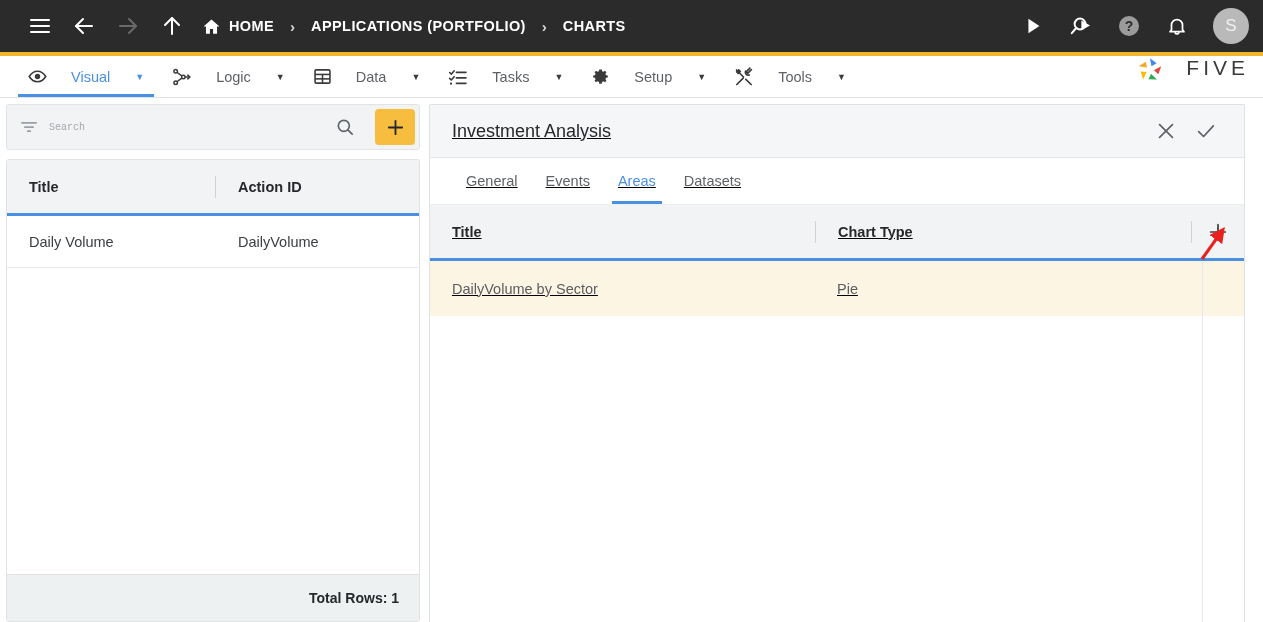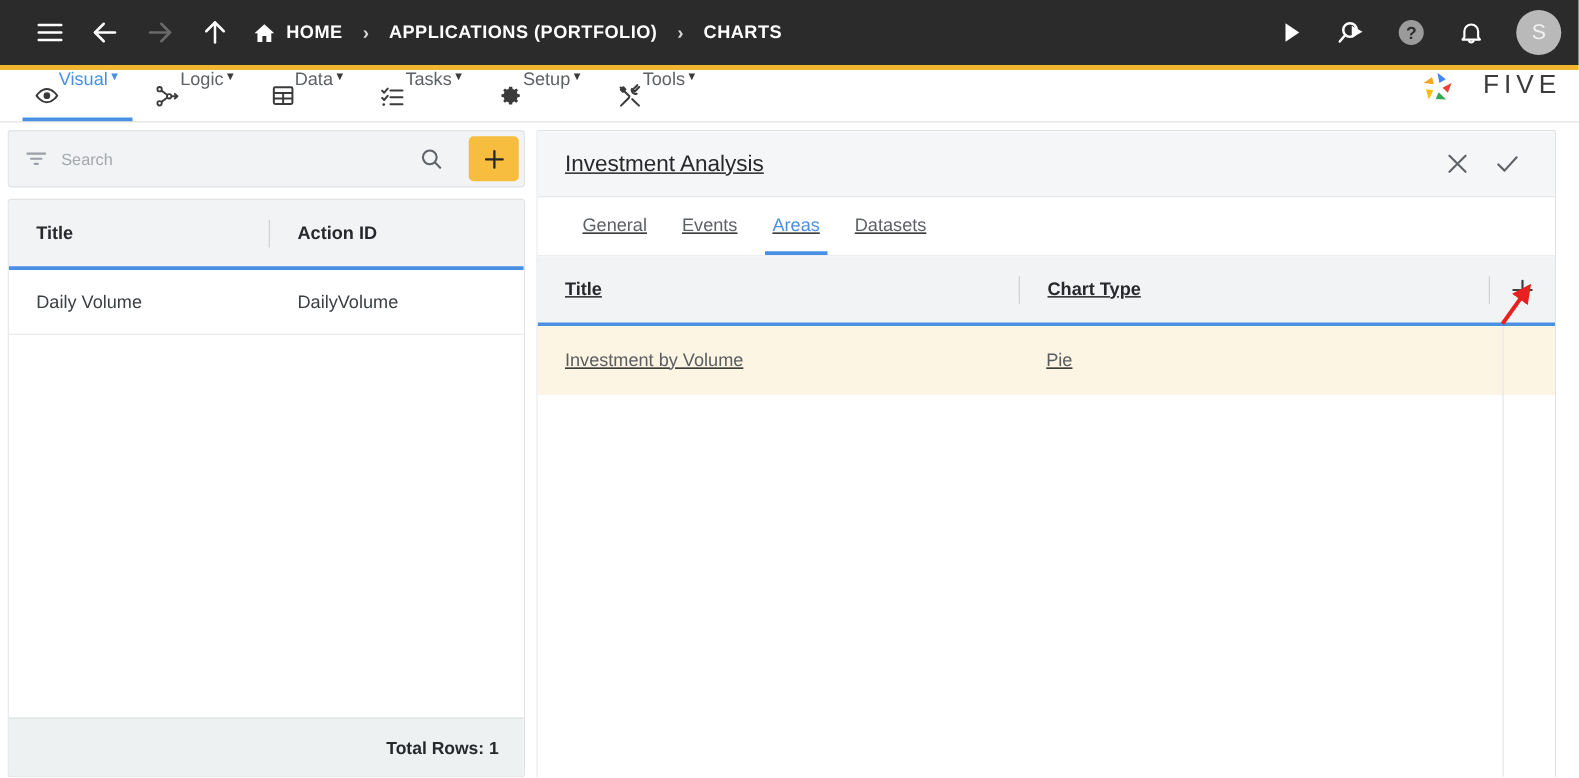--- a/index.html
+++ b/index.html
@@ -60,21 +60,21 @@
   
   .menubar {
     height: 42px; flex: 0 0 42px;
     background: #ffffff;
     border-bottom: 1px solid #e3e3e3;
     display: flex; align-items: stretch;
     padding-left: 14px;
     position: relative;
   }
   .menu-item {
-    display: flex; gap: 0;
+    display: flex; align-items: center; gap: 24px;
     padding: 0 14px;
     font-size: 14.5px;
     color: #5e6166;
     cursor: pointer;
     position: relative;
   }
   .menu-item .mi-icon { color: #3b3b3b; display: flex; align-items: center; }
   .menu-item .caret { font-size: 9px; color: #3b3b3b; margin-left: 1px; }
   .menu-item.active { color: #4a90e2; }
   .menu-item.active .caret { color: #4a90e2; }
@@ -108,22 +108,22 @@
     border: 1px solid #e1e3e5;
     border-radius: 3px;
     display: flex; align-items: center;
     padding: 0 4px 0 12px;
     gap: 10px;
   }
   .filter-icon { color: #9aa0a6; display: flex; align-items: center; cursor: pointer; }
   .search-input {
     flex: 1 1 auto;
     border: none; outline: none; background: transparent;
-    font-family: Liberation Sans, sans-serif;
-    font-size: 13px; color: #3c4043;
+    font-family: Liberation Mono, monospace;
+    font-size: 10px; color: #3c4043;
   }
   .search-input::placeholder { color: #a4a8ad; }
   .search-go { color: #5f6368; display: flex; align-items: center; padding: 0 8px; cursor: pointer; }
   .add-btn {
     width: 40px; height: 36px;
     background: #f7bd3e;
     border-radius: 4px;
     display: flex; align-items: center; justify-content: center;
     color: #262626; cursor: pointer;
     margin-left: 2px;
@@ -536,21 +536,21 @@
               <svg width="22" height="22" viewBox="0 0 24 24" fill="none" stroke="currentColor" stroke-width="1.9" stroke-linecap="round">
                 <line x1="12" y1="4" x2="12" y2="20"></line>
                   <line x1="4" y1="12" x2="20" y2="12"></line>
               </svg>
             </span>
           </div>
         </div>
         <div class="rpg-body">
           <div class="colline" style="left:772px;"></div>
           <div class="rpg-row">
-            <div class="rpg-col-title rc">Investment by Volume</div>
+            <div class="rpg-col-title rc">DailyVolume by Sector</div>
             <div class="rpg-col-type rc">Pie</div>
             <div class="rpg-col-act"></div>
           </div>
         </div>
       </div>
     </div>
   </div>
 
   <svg class="arrow-layer" width="1263" height="622" viewBox="0 0 1263 622">
     <defs>

